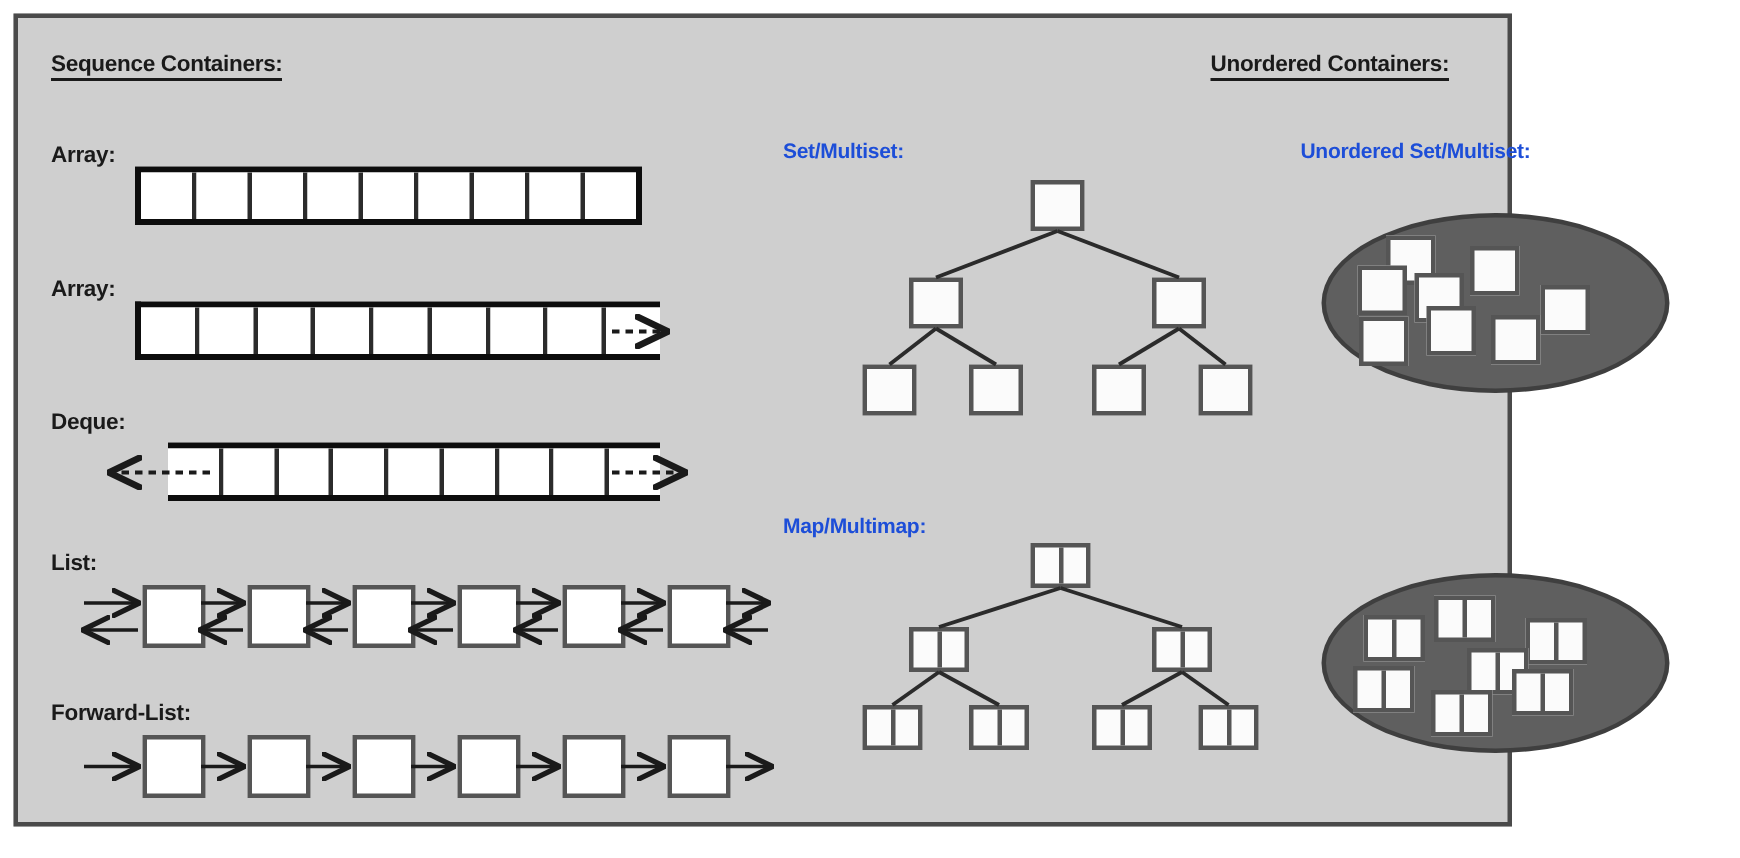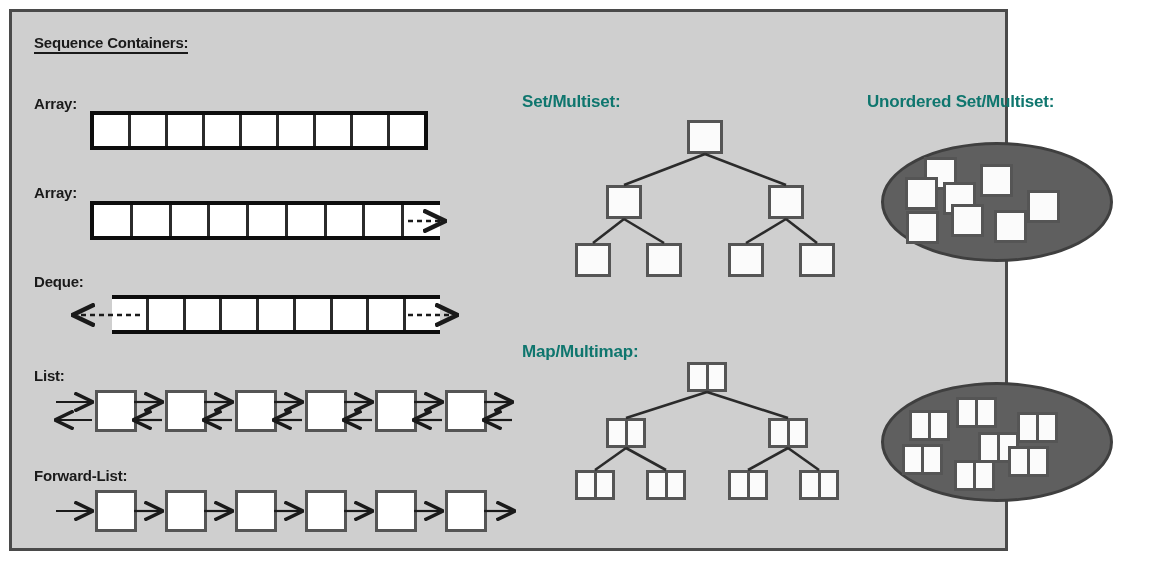--- a/index.html
+++ b/index.html
@@ -36,22 +36,22 @@
     letter-spacing: -0.2px;
     white-space: nowrap;
   }
   .col-heading .ul {
     border-bottom: 2px solid #1a1a1a;
     padding-bottom: 1px;
   }
   .sub-heading {
     position: absolute;
     font-weight: bold;
-    font-size: 17px;
-    color: #0f766e;
+    font-size: 14px;
+    color: #1d4ed8;
     letter-spacing: -0.2px;
     white-space: nowrap;
   }
   .row-label {
     position: absolute;
     font-weight: bold;
     font-size: 15px;
     color: #1a1a1a;
     letter-spacing: -0.2px;
     white-space: nowrap;
@@ -155,20 +155,23 @@
   }
 </style>
 </head>
 <body>
 
 <div id="canvas">
   <div id="frame">
 
     <div class="col-heading" style="left:22px; top:22px;">
       <span class="ul">Sequence Containers:</span>
+    </div>
+    <div class="col-heading" style="left:795px; top:22px;">
+      <span class="ul">Unordered Containers:</span>
     </div>
 
     <div class="row-label" style="left:22px; top:83px;">Array:</div>
     <div class="strip closed" style="left:78px; top:99px; width:338px; height:39px;">
       <div class="cell"></div>
       <div class="cell"></div>
       <div class="cell"></div>
       <div class="cell"></div>
       <div class="cell"></div>
       <div class="cell"></div>

